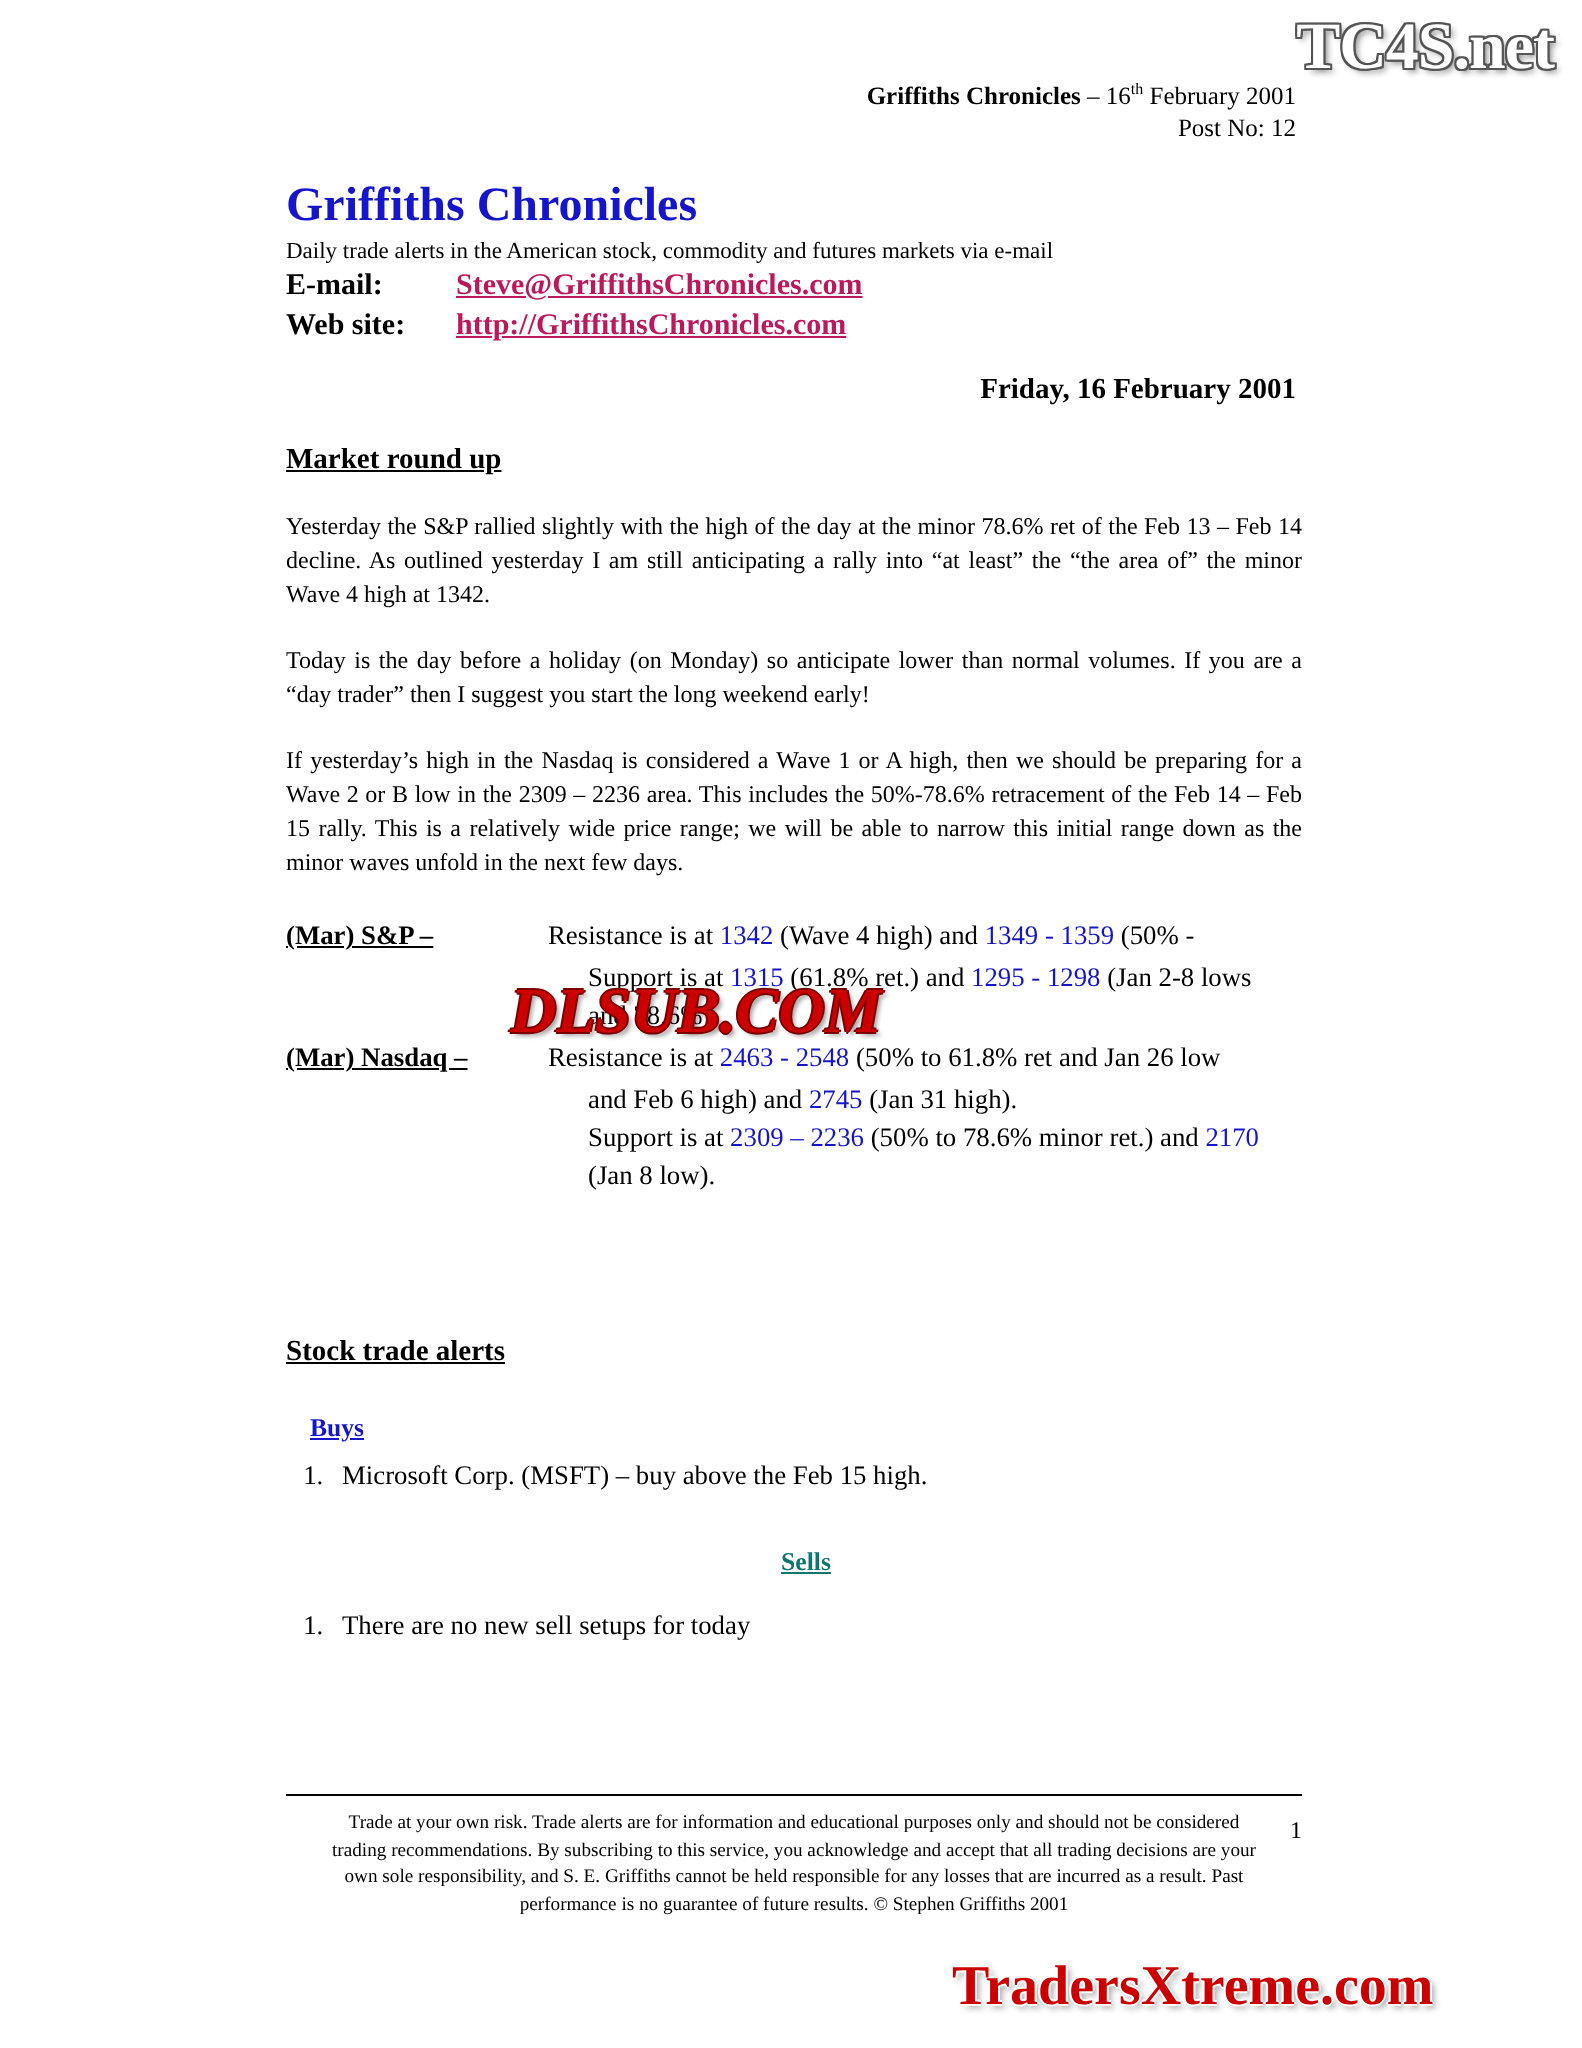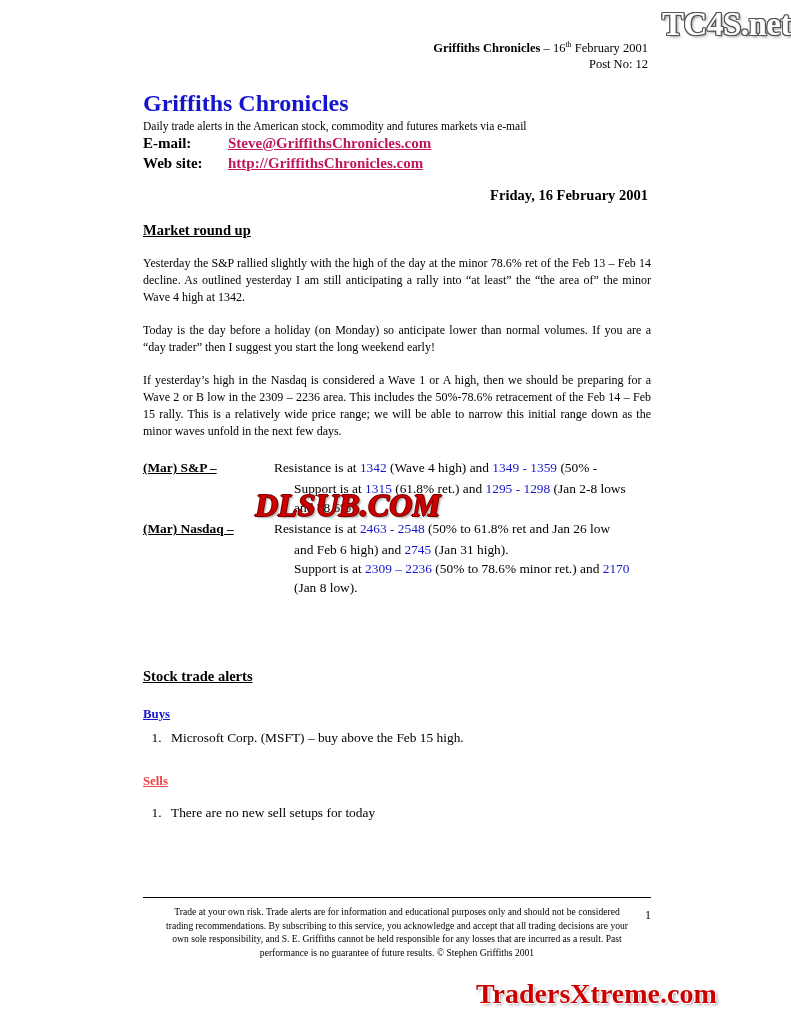--- a/index.html
+++ b/index.html
@@ -21,21 +21,21 @@
     position: absolute;
     left: 0; top: 0;
     width: 791px;
     height: 1024px;
   }
 
   
   .wm-tc4s {
     position: absolute;
     top: 6px;
-    right: 0;
+    right: 14px;
     font-family: "Liberation Serif", serif;
     font-weight: bold;
     font-size: 33px;
     color: #ffffff;
     letter-spacing: -0.5px;
     text-shadow:
        1px 0 0 #555, -1px 0 0 #555, 0 1px 0 #555, 0 -1px 0 #555,
        1px 1px 0 #555, -1px -1px 0 #555, 1px -1px 0 #555, -1px 1px 0 #555,
        2px 2px 3px rgba(0,0,0,.45);
     z-index: 40;
@@ -181,24 +181,24 @@
     font-size: 14.5px;
     font-weight: bold;
     text-decoration: underline;
     margin: 0 0 22px 0;
     font-family: Liberation Serif, serif;
   }
   .sub-head {
     font-size: 12.8px;
     font-weight: bold;
     text-decoration: underline;
-    margin: 0 0 6px 0;
+    margin: 0 0 6px 12px;
   }
   .sub-head.buys { color: #1515cc; }
-  .sub-head.sells { color: #ef4444; }
+  .sub-head.sells { color: #0f766e; text-align: center; }
   ol.trade-list {
     margin: 0 0 26px 0;
     padding-left: 22px;
     font-size: 13.4px;
     line-height: 1.5;
   }
   ol.trade-list li { padding-left: 6px; }
   .sells-block { margin-top: 8px; }
   .sells-block ol.trade-list { margin-top: 14px; }
 

